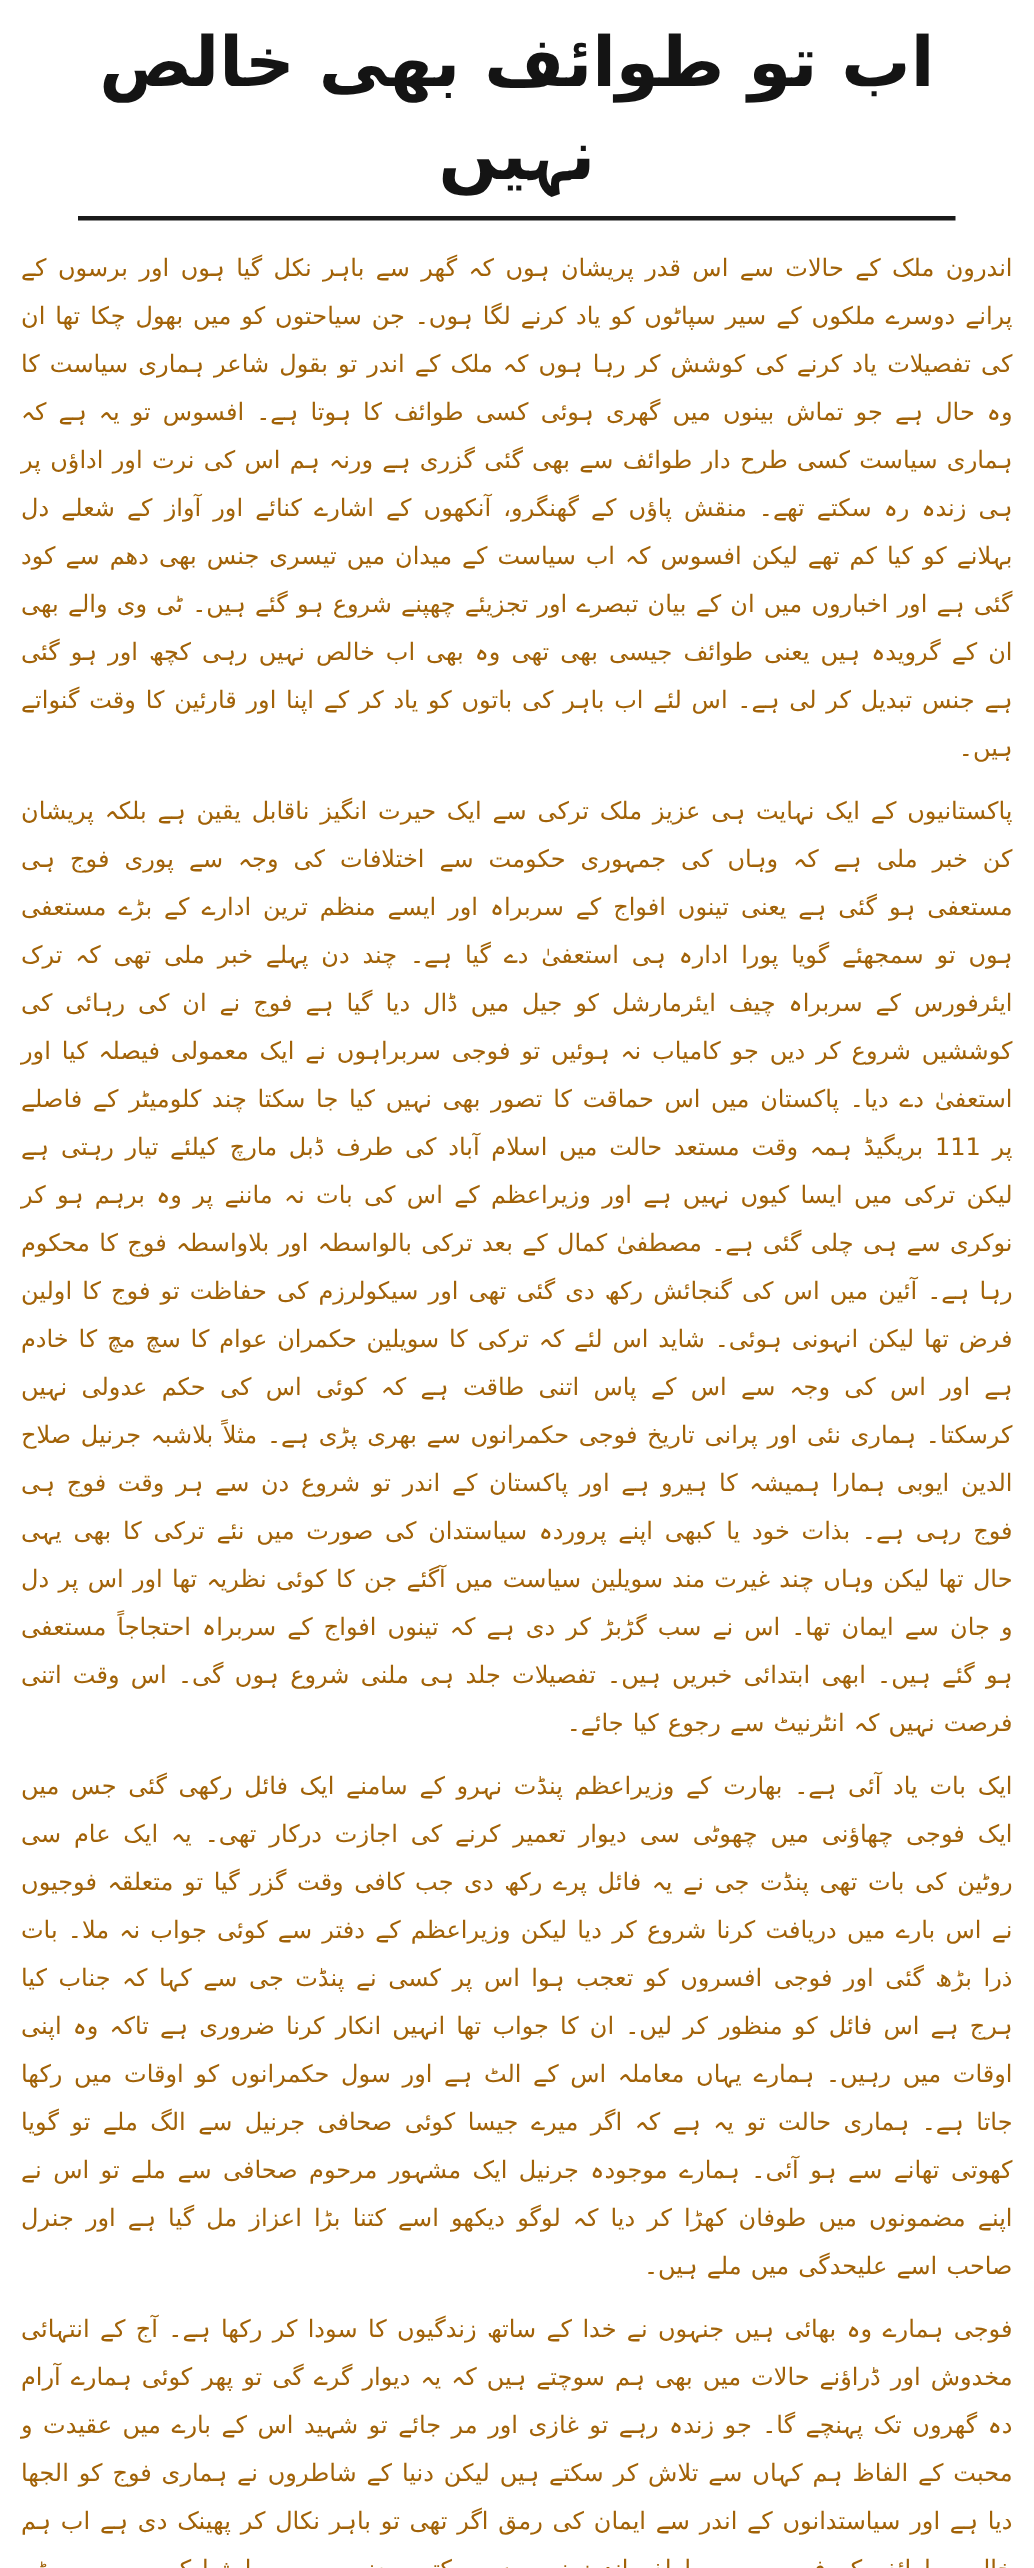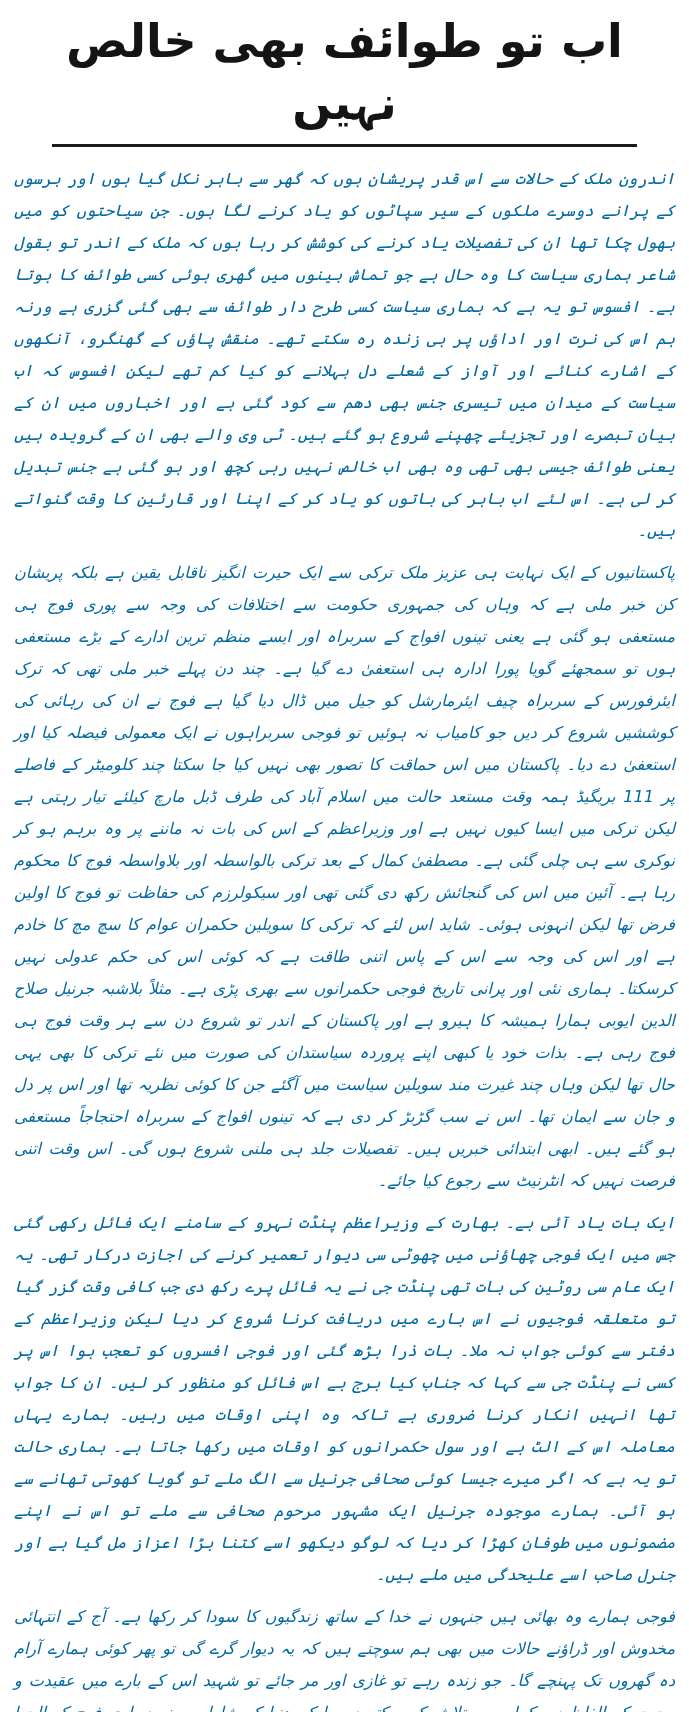--- a/index.html
+++ b/index.html
@@ -38,23 +38,22 @@
   .article-body {
     margin-top: 16px;
     direction: rtl;
     text-align: justify;
     text-justify: inter-word;
   }
   .article-body p {
     margin: 0 0 10px 0;
     font-size: 16px;
     line-height: 2.0;
-    color: #0369a1;
+    color: #a16207;
     word-spacing: 1px;
-    font-style: italic;
   }
 </style>
 </head>
 <body>
 
 <div class="page">
 
   <header class="masthead">
     <h1 class="article-title" dir="rtl">اب تو طوائف بھی خالص نہیں</h1>
     <hr class="title-rule">

